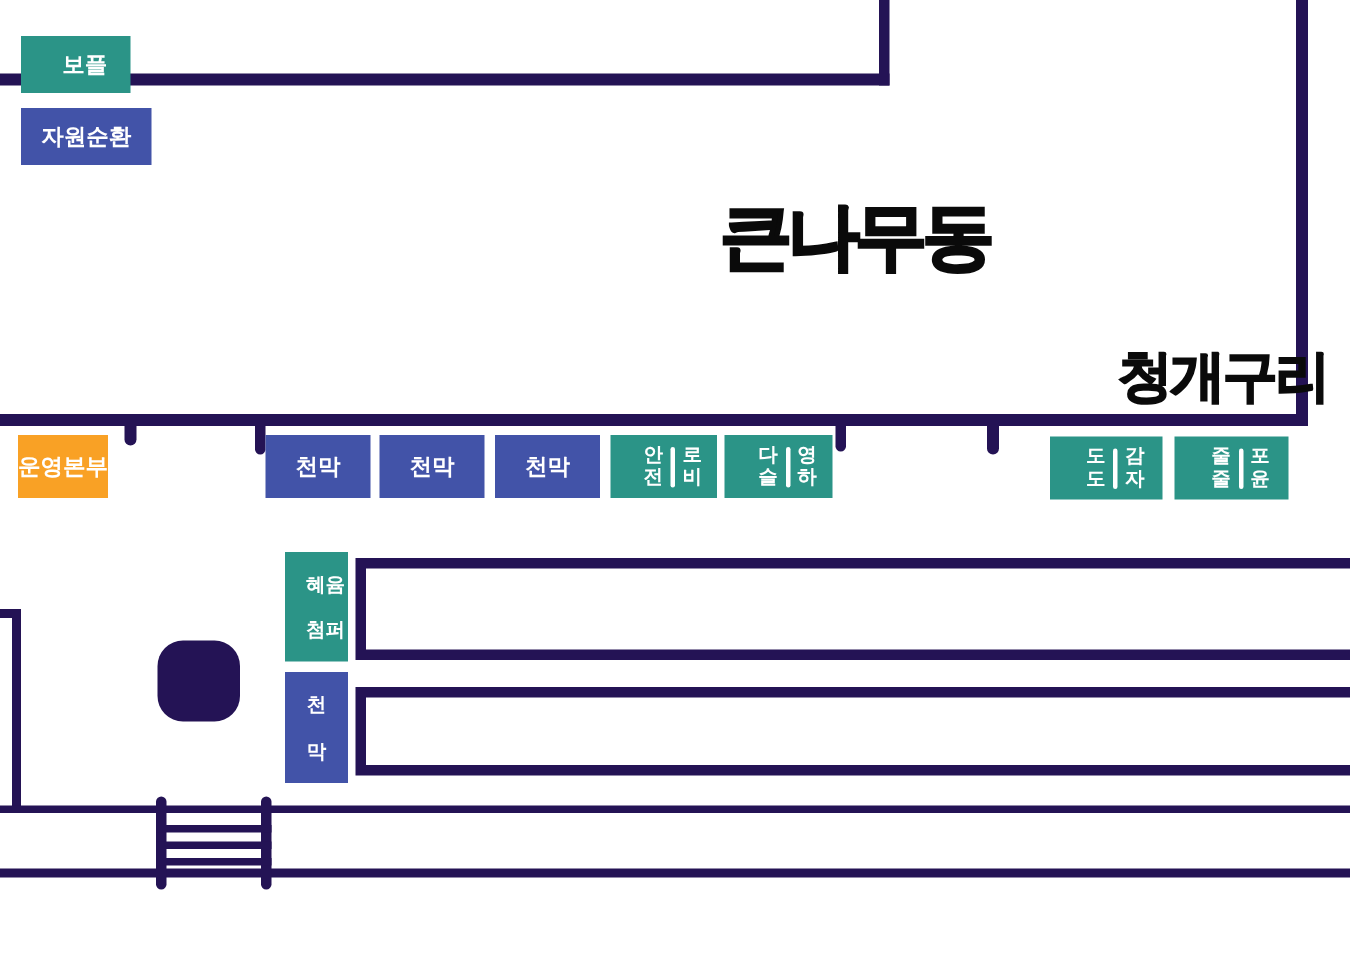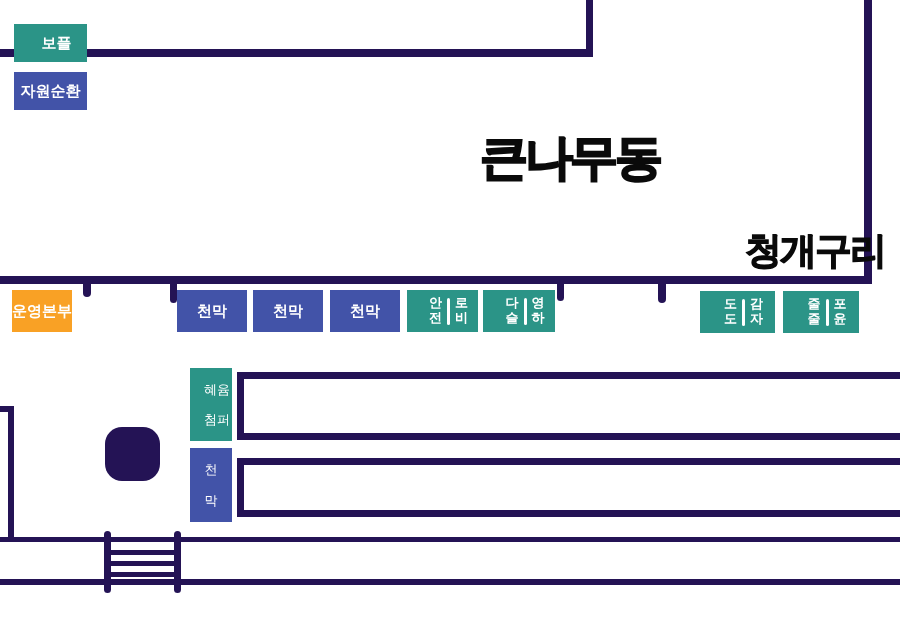--- a/index.html
+++ b/index.html
@@ -22,21 +22,21 @@
     display:flex; align-items:center; justify-content:center;
     text-align:center; box-sizing:border-box;
   }
   .booth.teal   { background:var(--teal);padding-left:12px; }
   .booth.blue   { background:var(--blue); }
   .booth.orange { background:var(--orange); }
   .booth .single { font-size:15px; letter-spacing:0px; }
   .pair { display:flex; align-items:center; justify-content:center; gap:5px; }
   .pair .col { display:flex; flex-direction:column; line-height:1.12; font-size:13px; font-weight:bold; }
   .pair .divider { width:3px; height:27px; background:#ffffff; border-radius:2px; }
-  .vlines { display:flex; flex-direction:column; line-height:1.18; font-size:13px; font-weight:normal;gap:15px; }
+  .vlines { display:flex; flex-direction:column; line-height:1.18; font-size:13px; font-weight:bold;gap:15px; }
   .zone-title {
     position:absolute; z-index:2; color:var(--ink); font-weight:bold;
     text-align:right; letter-spacing:-3px; font-size:48px;font-family:Liberation Mono, monospace;
     -webkit-text-stroke:2px var(--ink);
   }
   .neighbor-title {
     position:absolute; z-index:2; color:var(--ink); font-weight:bold;
     text-align:right; letter-spacing:-2px; font-size:37px;
     -webkit-text-stroke:1.2px var(--ink);
   }
@@ -72,21 +72,21 @@
   <div class="wall" style="left:104px; top:550px; width:77px; height:5px;"></div>
   <div class="wall" style="left:104px; top:561px; width:77px; height:5px;"></div>
   <div class="wall" style="left:104px; top:572px; width:77px; height:5px;"></div>
 
   <div class="zone-title" style="left:290px; top:126px; width:370px;">큰나무동</div>
   <div class="neighbor-title" style="left:655px; top:226px; width:230px;">청개구리</div>
 
   <div class="booth teal" style="left:14px; top:24px; width:73px; height:38px;">
     <span class="single">보플</span>
   </div>
-  <div class="booth blue" style="left:14px; top:72px; width:73px; height:38px;">
+  <div class="booth blue" style="left:14px; top:72px; width:87px; height:38px;">
     <span class="single">자원순환</span>
   </div>
 
   <div class="booth orange" style="left:12px; top:290px; width:60px; height:42px;">
     <span class="single">운영본부</span>
   </div>
   <div class="booth blue" style="left:177px; top:290px; width:70px; height:42px;">
     <span class="single">천막</span>
   </div>
   <div class="booth blue" style="left:253px; top:290px; width:70px; height:42px;">

